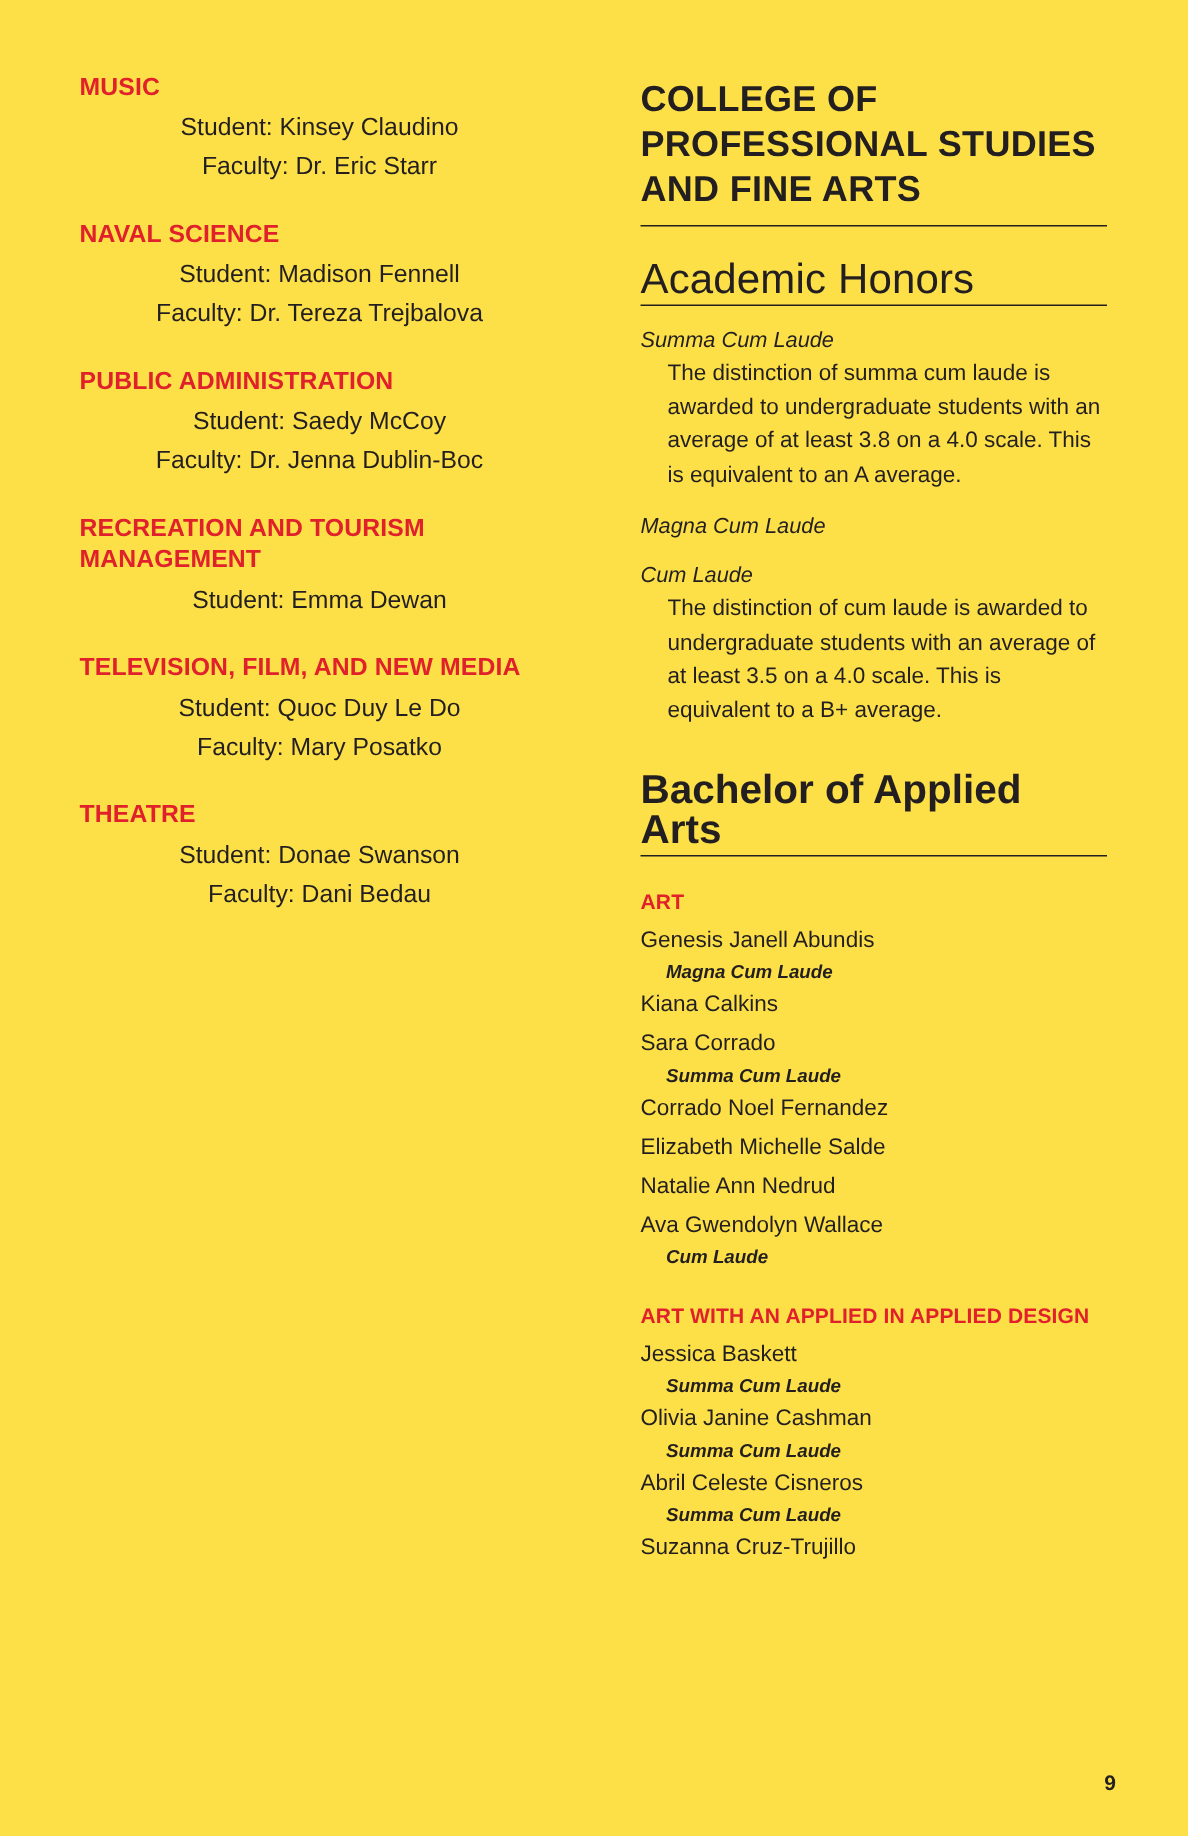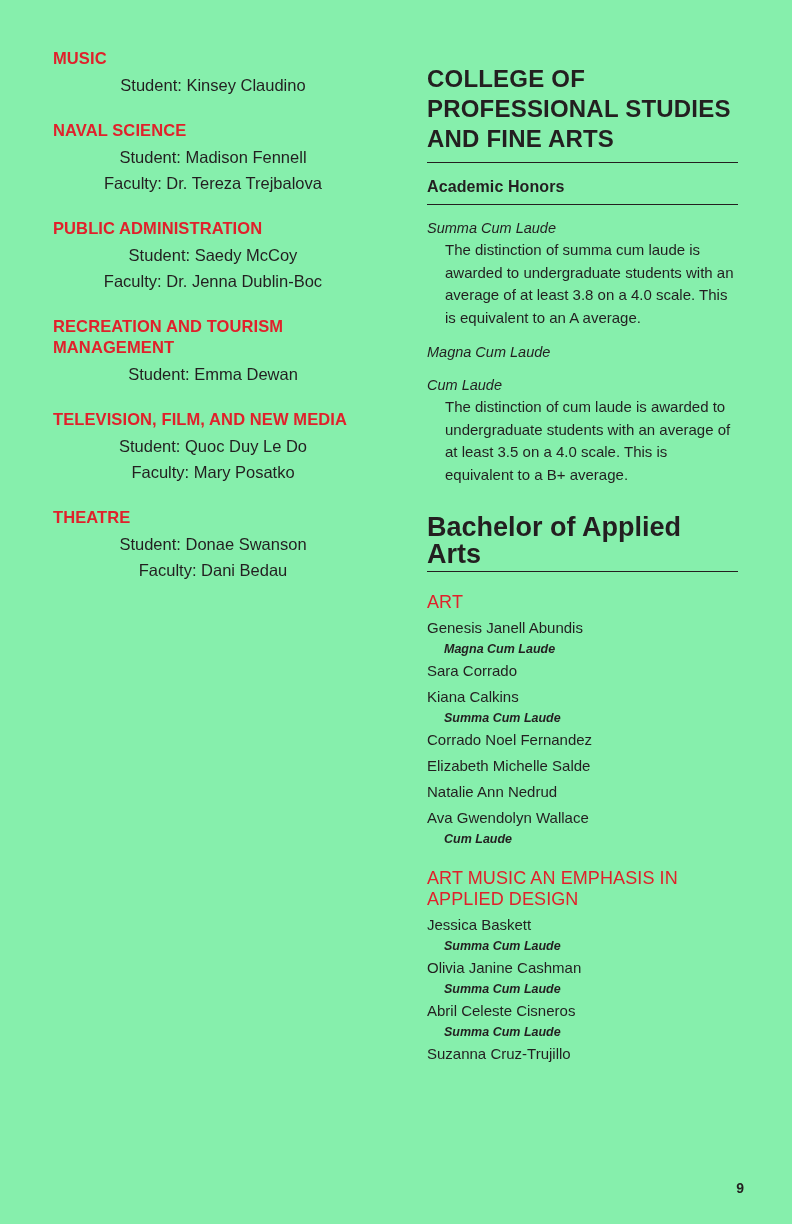--- a/index.html
+++ b/index.html
@@ -11,34 +11,34 @@
     width: 792px;
     height: 1224px;
     position: relative;
     font-family: "Liberation Sans", sans-serif;
     color: #231f20;
     overflow: hidden;
   }
   .page {
     position: absolute;
     inset: 0;
-    background: #86efac;
+    background: #fde047;
   }
 
   
   .col-left {
     position: absolute;
     left: 53px;
     top: 48px;
     width: 320px;
   }
   .col-right {
     position: absolute;
     left: 427px;
-    top: 64px;
+    top: 52px;
     width: 311px;
   }
 
   
   .dept { margin-bottom: 22px; }
   .dept:last-child { margin-bottom: 0; }
 
   .dept-name {
     color: #e0212b;
     font-weight: bold;
@@ -64,25 +64,25 @@
     color: #231f20;
     margin: 0 0 8px 0;
   }
   .rule {
     border: 0;
     border-top: 1.4px solid #231f20;
     margin: 0;
     width: 311px;
   }
   .section-title {
-    font-size: 16px;
+    font-size: 28px;
     line-height: 26px;
-    font-weight: bold;
-    color: #231f20;
-    margin: 11px 0 4px 0;
+    font-weight: normal;
+    color: #231f20;
+    margin: 22px 0 4px 0;
     letter-spacing: 0.1px;
   }
 
   .honor-block { margin-top: 14px; }
   .honor-term {
     font-style: italic;
     font-size: 14.5px;
     line-height: 19px;
     color: #231f20;
   }
@@ -100,22 +100,22 @@
     font-weight: bold;
     color: #231f20;
     margin: 28px 0 3px 0;
   }
 
   .major {
     margin-top: 20px;
   }
   .major-name {
     color: #e0212b;
-    font-weight: normal;
-    font-size: 18px;
+    font-weight: bold;
+    font-size: 14px;
     line-height: 21px;
     letter-spacing: 0.1px;
     margin-bottom: 2px;
   }
   .grad-name {
     font-size: 15px;
     line-height: 26px;
     color: #231f20;
   }
   .grad-honor {
@@ -138,20 +138,21 @@
 </style>
 </head>
 <body>
 
 <div class="page">
 
   <div class="col-left">
       <div class="dept">
         <div class="dept-name">MUSIC</div>
         <div class="dept-line">Student: Kinsey Claudino</div>
+        <div class="dept-line">Faculty: Dr. Eric Starr</div>
       </div>
       <div class="dept">
         <div class="dept-name">NAVAL SCIENCE</div>
         <div class="dept-line">Student: Madison Fennell</div>
         <div class="dept-line">Faculty: Dr. Tereza Trejbalova</div>
       </div>
       <div class="dept">
         <div class="dept-name">PUBLIC ADMINISTRATION</div>
         <div class="dept-line">Student: Saedy McCoy</div>
         <div class="dept-line">Faculty: Dr. Jenna Dublin-Boc</div>
@@ -195,31 +196,31 @@
       </div>
 
     <h2 class="degree-title">Bachelor of Applied Arts</h2>
     <hr class="rule">
 
     <div>
         <div class="major">
           <div class="major-name">ART</div>
           <div class="grad-name">Genesis Janell Abundis</div>
           <div class="grad-honor">Magna Cum Laude</div>
+          <div class="grad-name">Kiana Calkins</div>
           <div class="grad-name">Sara Corrado</div>
-          <div class="grad-name">Kiana Calkins</div>
           <div class="grad-honor">Summa Cum Laude</div>
           <div class="grad-name">Corrado Noel Fernandez</div>
           <div class="grad-name">Elizabeth Michelle Salde</div>
           <div class="grad-name">Natalie Ann Nedrud</div>
           <div class="grad-name">Ava Gwendolyn Wallace</div>
           <div class="grad-honor">Cum Laude</div>
         </div>
         <div class="major">
-          <div class="major-name">ART MUSIC AN EMPHASIS IN APPLIED DESIGN</div>
+          <div class="major-name">ART WITH AN APPLIED IN APPLIED DESIGN</div>
           <div class="grad-name">Jessica Baskett</div>
           <div class="grad-honor">Summa Cum Laude</div>
           <div class="grad-name">Olivia Janine Cashman</div>
           <div class="grad-honor">Summa Cum Laude</div>
           <div class="grad-name">Abril Celeste Cisneros</div>
           <div class="grad-honor">Summa Cum Laude</div>
           <div class="grad-name">Suzanna Cruz-Trujillo</div>
         </div>
       </div>
 

